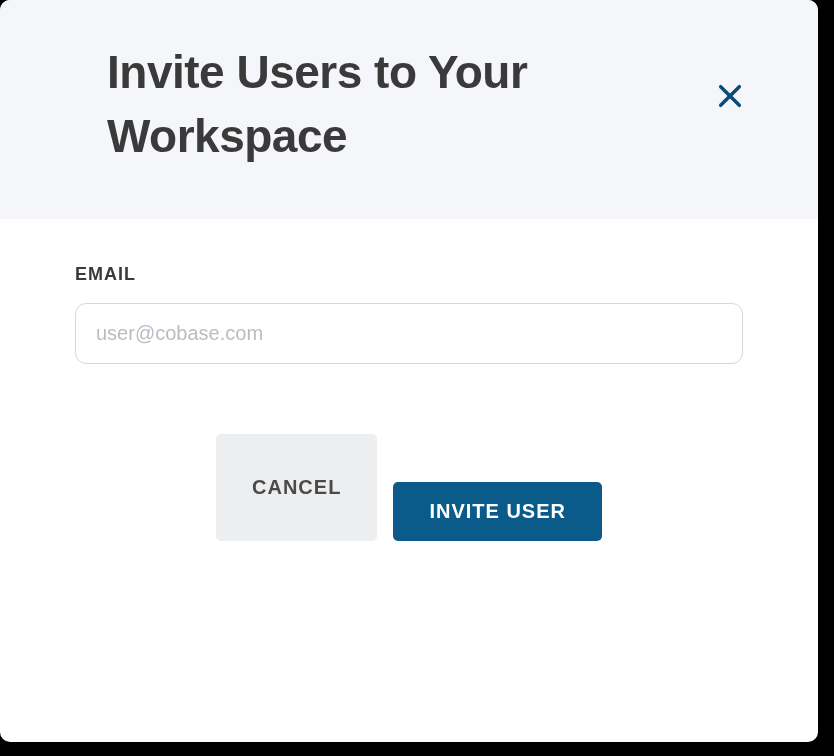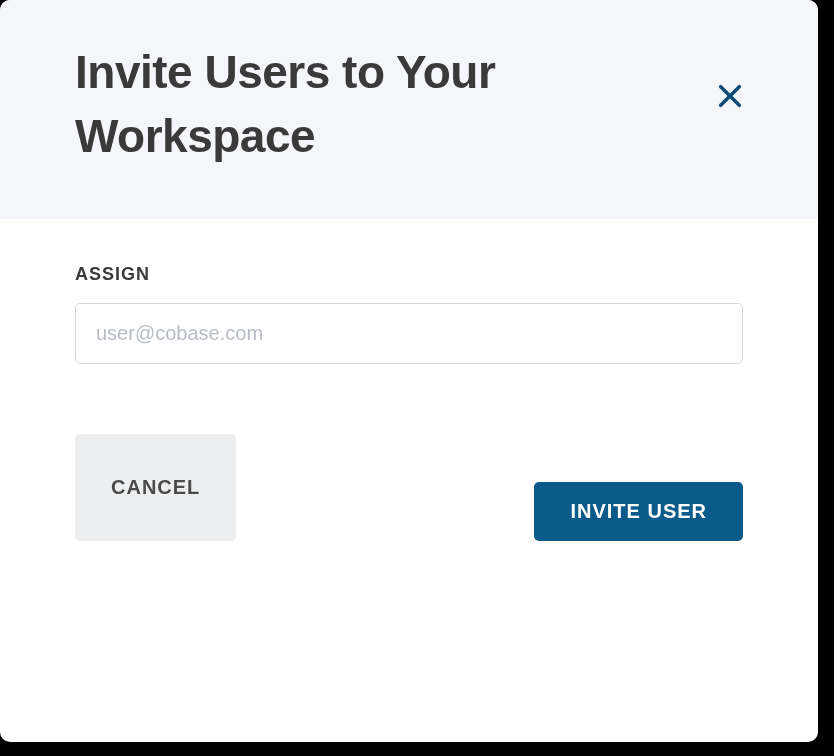--- a/index.html
+++ b/index.html
@@ -29,20 +29,21 @@
       background: #f5f6f9;
       padding: 40px 75px 50px 75px;
       position: relative;
     }
     .modal-title {
       font-size: 46px;
       font-weight: 700;
       color: #3a3a3a;
       line-height: 1.4;
       letter-spacing: -0.5px;
+      margin-left: 32px;
     }
     .close-button {
       position: absolute;
       top: 78px;
       right: 68px;
       width: 40px;
       height: 40px;
       cursor: pointer;
       display: flex;
       align-items: center;
@@ -70,21 +71,21 @@
       color: #3a3a3a;
       letter-spacing: 1px;
       margin-bottom: 18px;
     }
     .form-input {
       width: 100%;
       padding: 18px 20px;
       font-size: 20px;
       color: #333;
       border: 1px solid #d5d8dd;
-      border-radius: 5px;
+      border-radius: 11px;
       outline: none;
       font-family: inherit;
     }
     .form-input::placeholder {
       color: #b8bdc4;
     }
     .select-wrapper {
       position: relative;
       width: 100%;
     }
@@ -107,21 +108,21 @@
       top: 50%;
       transform: translateY(-50%);
       pointer-events: none;
     }
     .chevron-icon svg {
       width: 14px;
       height: 14px;
     }
     .button-row {
       display: flex;
-      justify-content: space-between;
+      justify-content: center;
       gap: 16px;
       margin-top: 70px;
     }
     .btn {
       padding: 18px 36px;
       font-size: 20px;
       font-weight: 600;
       border: none;
       border-radius: 5px;
       cursor: pointer;
@@ -150,21 +151,21 @@
           <line x1="4" y1="4" x2="20" y2="20"></line>
           <line x1="20" y1="4" x2="4" y2="20"></line>
         </svg>
       </span>
     </div>
   </div>
 
   <div class="modal-body">
 
     <div class="form-group">
-      <label class="form-label">ASSIGN</label>
+      <label class="form-label">EMAIL</label>
       <input type="text" class="form-input" placeholder="user@cobase.com" style="">
     </div>
 
 
     <div class="button-row">
       <button class="btn btn-cancel">CANCEL</button>
       <button class="btn btn-primary">INVITE USER</button>
     </div>
   </div>
 </div>

